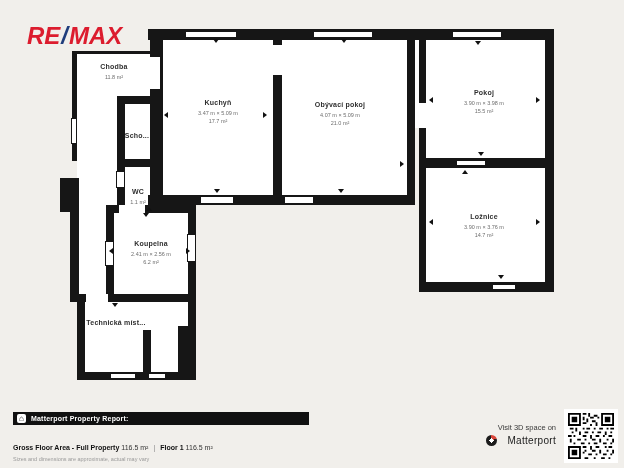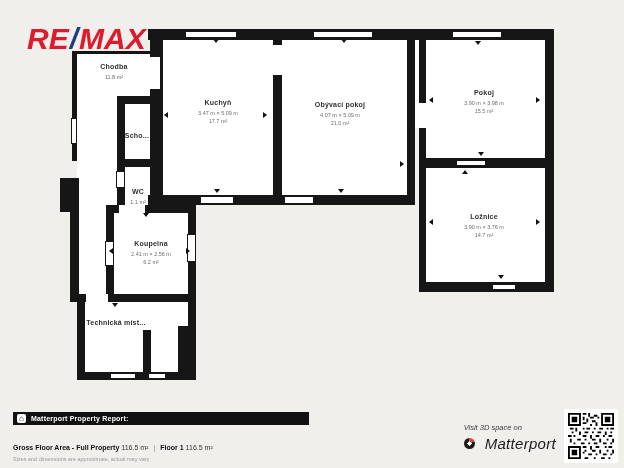--- a/index.html
+++ b/index.html
@@ -1,19 +1,19 @@
 <!DOCTYPE html>
 <html><head>
 <meta charset="utf-8">
 <style>
   html,body{margin:0;padding:0;}
   .stage{position:relative;width:624px;height:468px;background:#f1efeb;overflow:hidden;
          font-family:"Liberation Sans",sans-serif;}
   
-  .remax{position:absolute;left:27px;top:24px;font-size:30px;font-weight:800;font-style:italic;
+  .remax{position:absolute;left:27px;top:24px;font-size:24px;font-weight:800;font-style:italic;
          letter-spacing:0;line-height:1;}
   .remax .re,.remax .max{color:#DC1C2E;}
   .remax .slash{color:#1F3D7C;padding:0 1px;}
   
   .fl{position:absolute;background:#ffffff;}
   .w{position:absolute;background:#161616;}
   .win{position:absolute;background:#ffffff;border:1px solid #161616;box-sizing:border-box;}
   .gap{position:absolute;background:#ffffff;}
   .ar{position:absolute;width:0;height:0;border:3px solid transparent;}
   .ar.d{border-top:4px solid #111;border-bottom:0;}
@@ -31,27 +31,27 @@
   .house{width:9px;height:9px;background:#fff;color:#111;border-radius:2px;display:flex;
          align-items:center;justify-content:center;font-size:8px;font-weight:bold;line-height:1;}
   .rtitle{position:absolute;left:13px;top:430px;width:450px;font-size:8px;font-weight:bold;
           color:#0f0f0f;white-space:nowrap;}
   .rstats{position:absolute;left:13px;top:444px;font-size:7px;color:#222;white-space:nowrap;}
   .rstats b{font-weight:bold;color:#111;}
   .rstats .val{margin-left:2px;color:#333;}
   .rstats .sep{margin:0 5px;color:#888;}
   .rdisc{position:absolute;left:13px;top:456px;font-size:5.5px;color:#9a9a9a;}
   
-  .visit{position:absolute;right:68px;top:423px;text-align:left;font-style:italic;}
+  .visit{position:absolute;right:68px;top:423px;text-align:right;}
   .visit-line{font-size:7.5px;color:#3a3a3a;}
   .visit-brand{margin-top:3px;display:flex;align-items:center;justify-content:flex-end;gap:4px;}
   .mp-icon{width:11px;height:11px;border-radius:50%;
     background:radial-gradient(circle at 50% 50%, #fff 0 27%, rgba(0,0,0,0) 28%),
                conic-gradient(#d9453a 0 70deg,#1c1c1c 70deg 360deg);}
-  .mp-text{font-size:15px;color:#1b1b1b;letter-spacing:.3px;padding-left:6px;}
+  .mp-text{font-size:10px;color:#1b1b1b;letter-spacing:.3px;padding-left:6px;}
   
   .qr{position:absolute;left:564px;top:409px;width:54px;height:54px;background:#fff;
       display:flex;align-items:center;justify-content:center;}
 </style>
 </head>
 <body>
 
 <div class="stage">
 
   <div class="remax">

